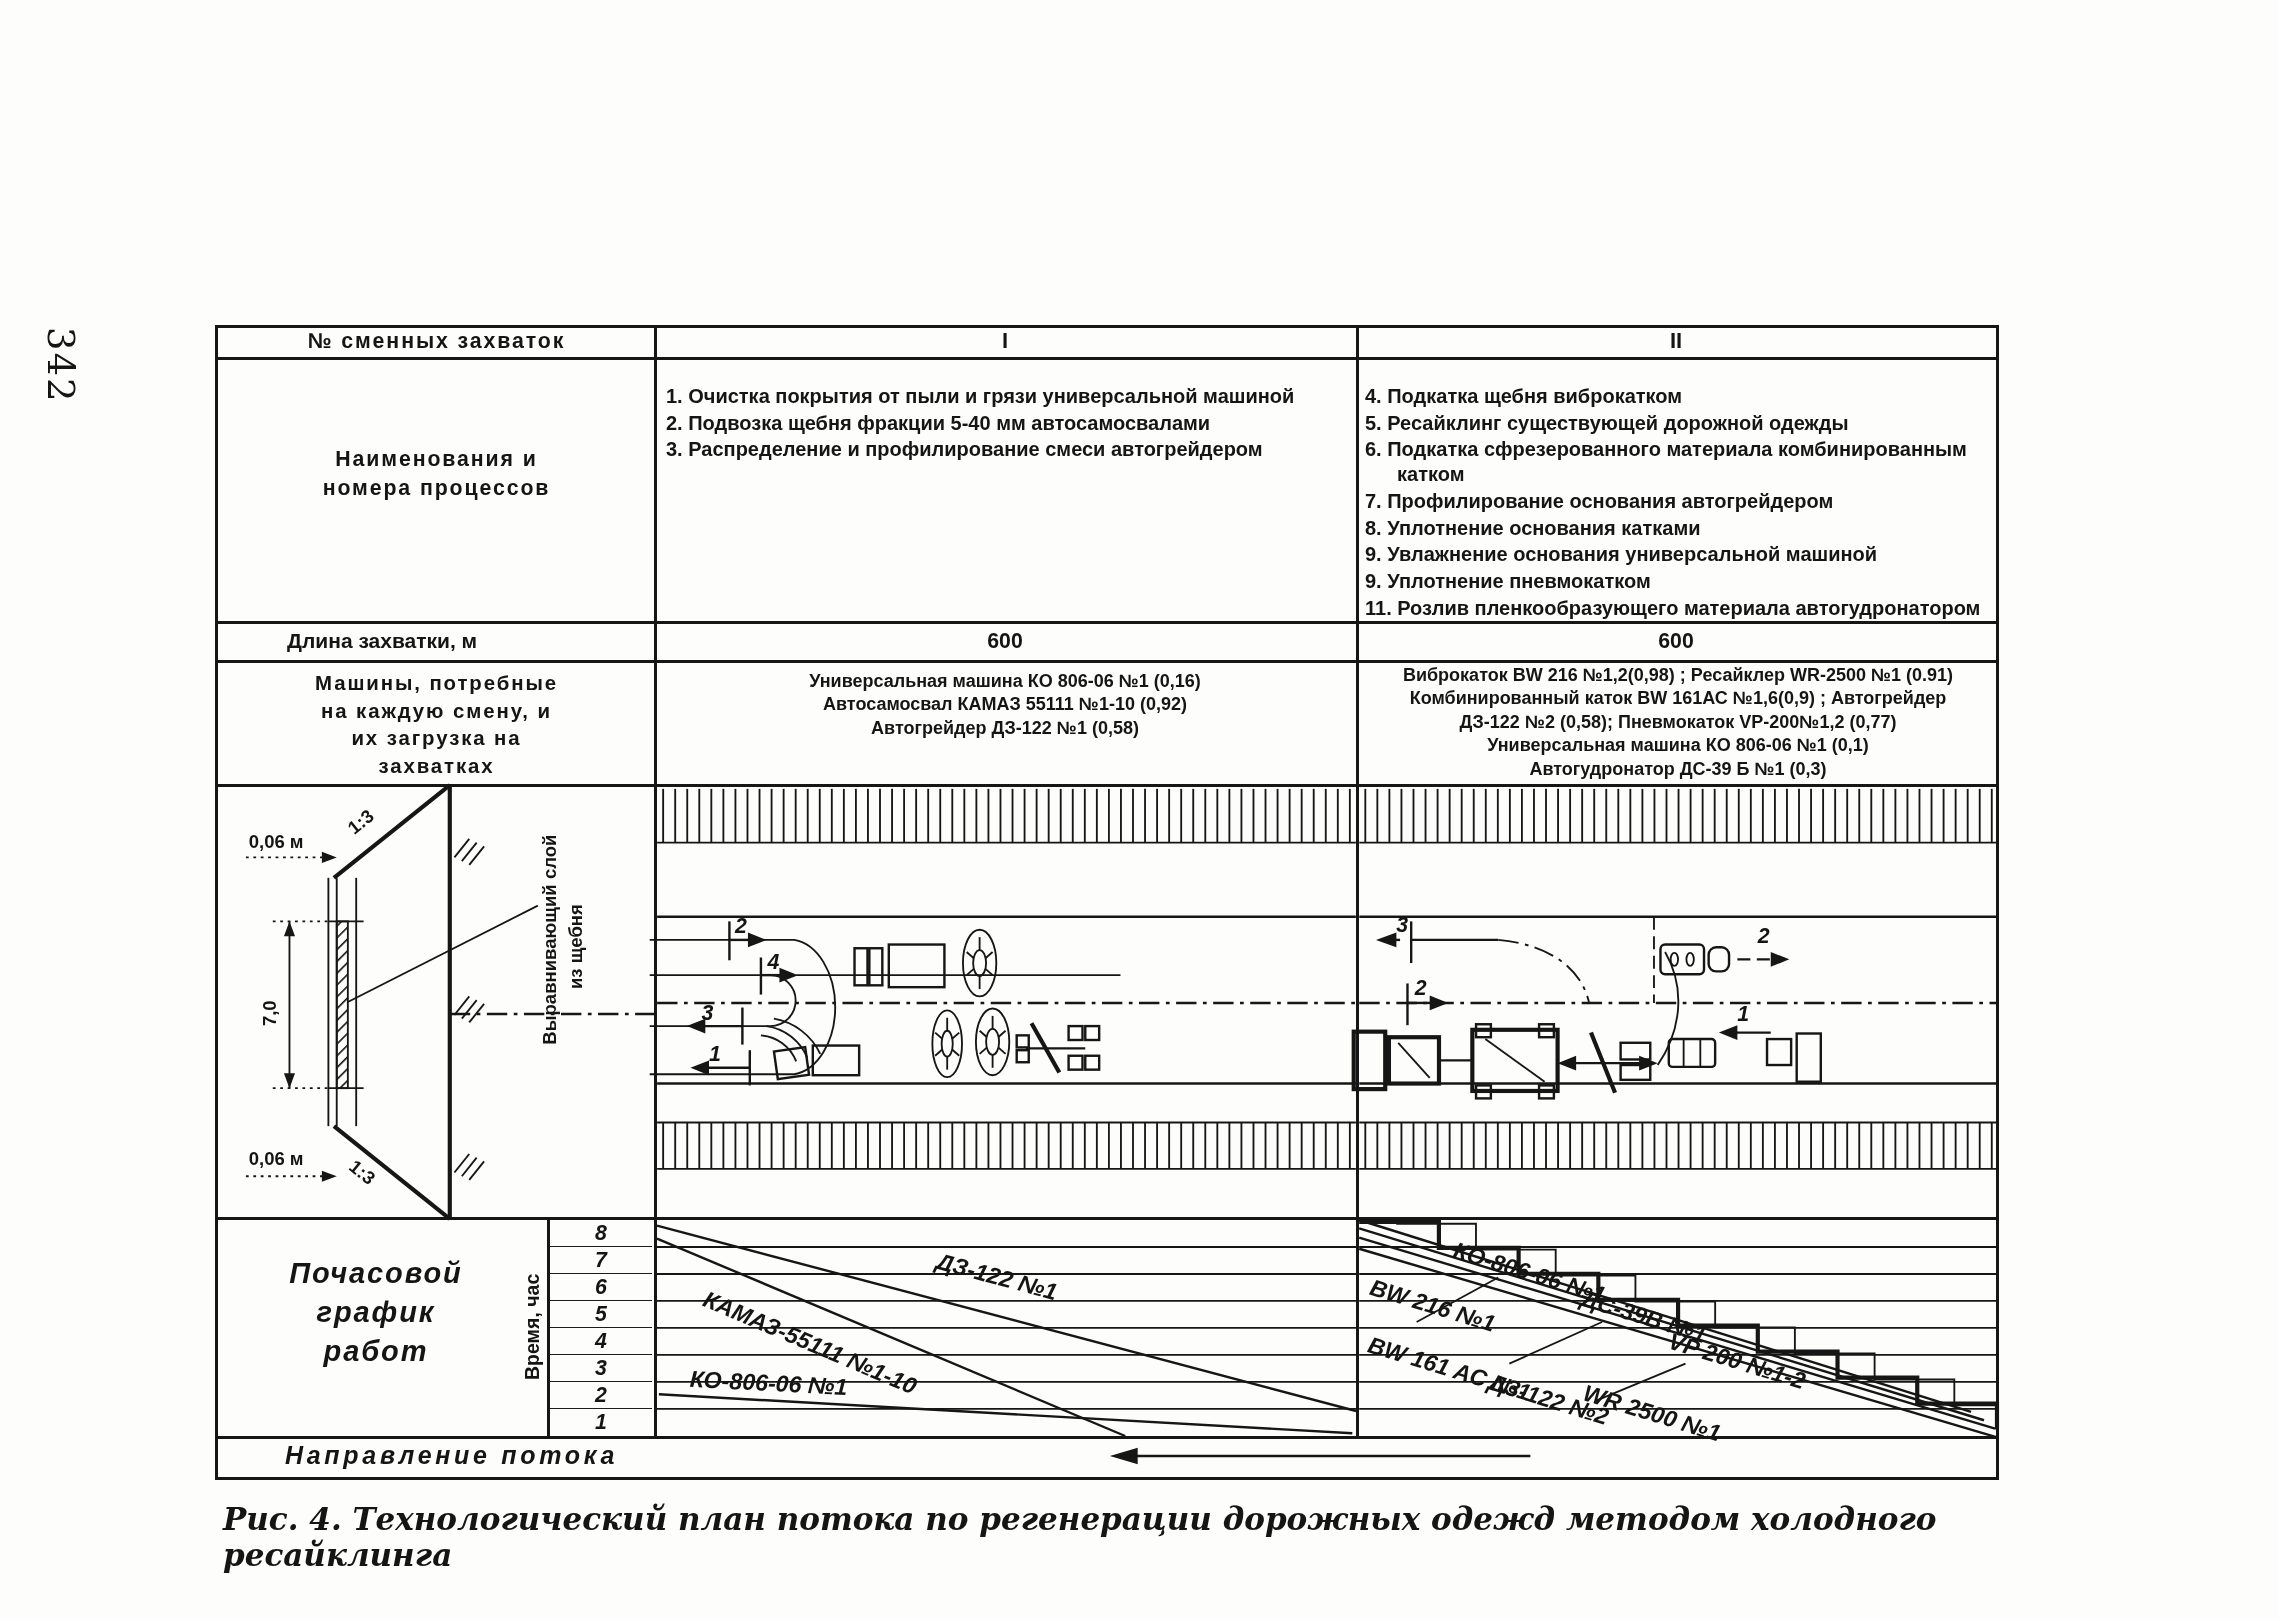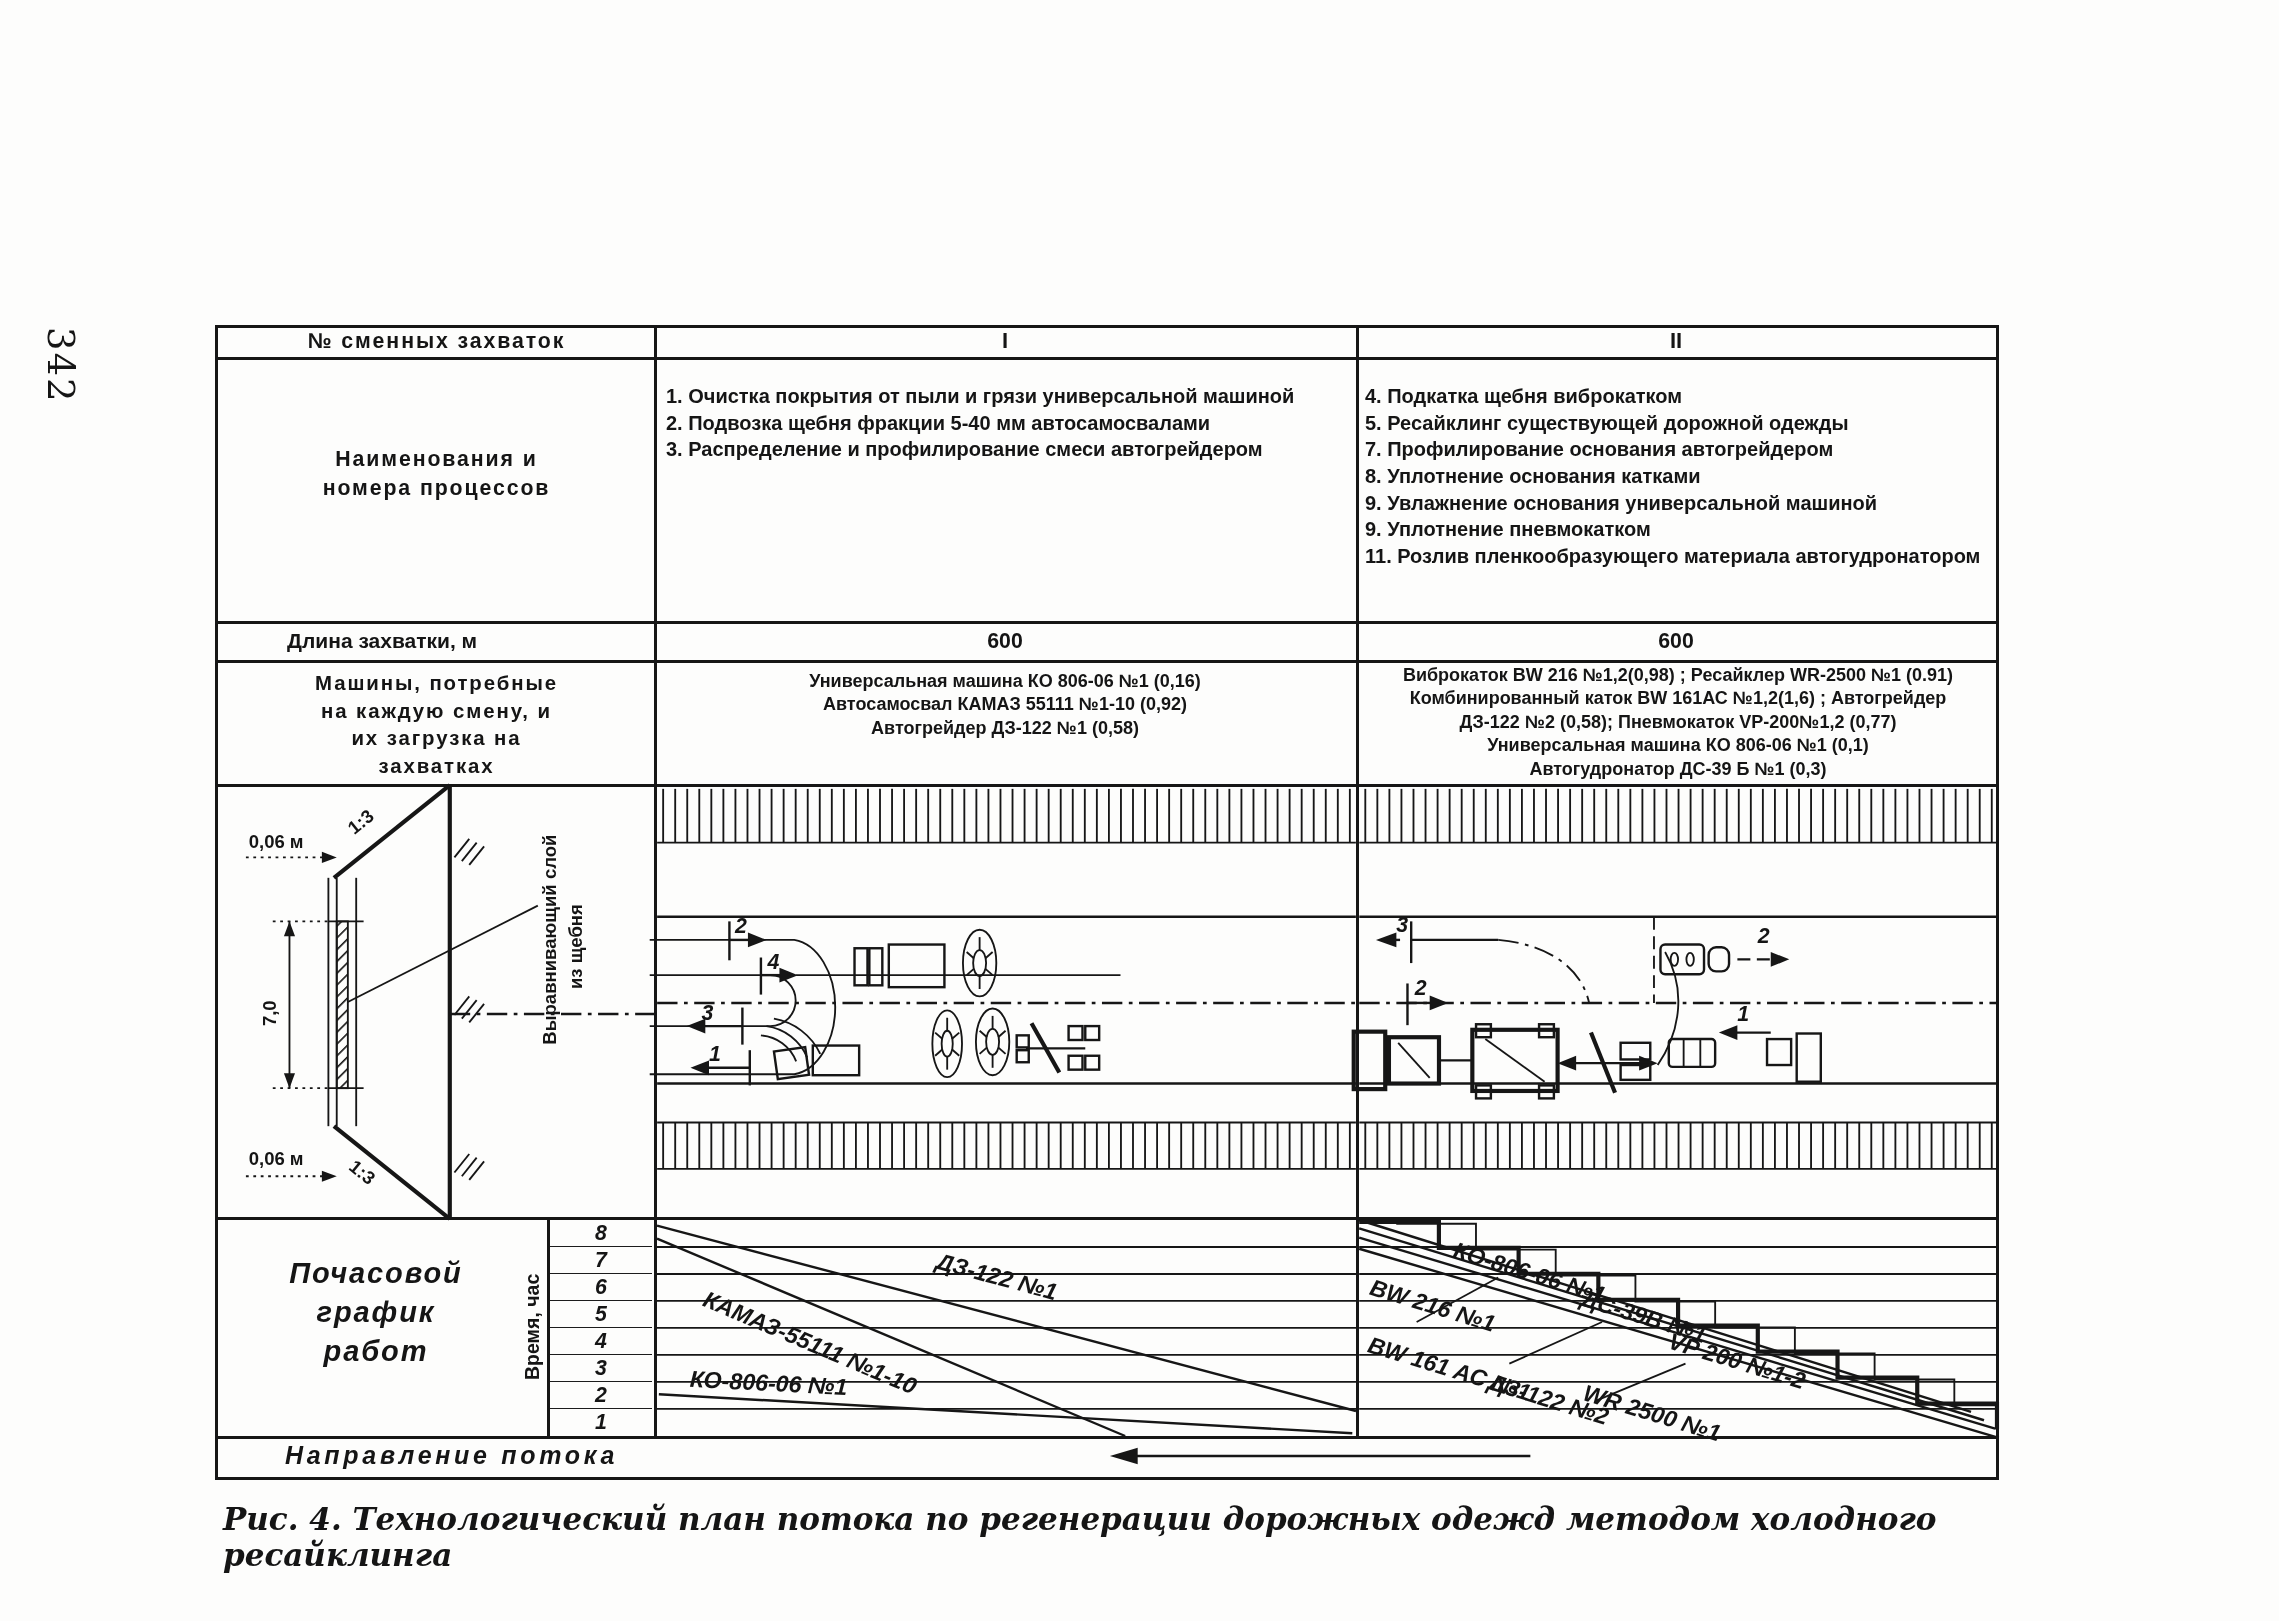--- a/index.html
+++ b/index.html
@@ -68,20 +68,21 @@
   <div class="cell hdr" style="left:223px;top:445px;width:427px;">Наименования и
 номера процессов</div>
   <div class="cell proc" style="left:666px;top:366px;width:682px;">
     <div>1. Очистка покрытия от пыли и грязи универсальной машиной</div>
     <div>2. Подвозка щебня фракции 5-40 мм автосамосвалами</div>
     <div>3. Распределение и профилирование смеси автогрейдером</div>
   </div>
   <div class="cell proc" style="left:1365px;top:366px;width:623px;">
     <div>4. Подкатка щебня виброкатком</div>
     <div>5. Ресайклинг существующей дорожной одежды</div>
+    <div>6. Подкатка сфрезерованного материала комбинированным катком</div>
     <div>7. Профилирование основания автогрейдером</div>
     <div>8. Уплотнение основания катками</div>
     <div>9. Увлажнение основания универсальной машиной</div>
     <div>9. Уплотнение пневмокатком</div>
     <div>11. Розлив пленкообразующего материала автогудронатором</div>
   </div>
 
   <div class="cell plain" style="left:243px;top:629px;width:408px;">Длина захватки, м</div>
   <div class="cell len" style="left:654px;top:629px;width:702px;">600</div>
   <div class="cell len" style="left:1356px;top:629px;width:640px;">600</div>
@@ -90,21 +91,21 @@
 на каждую смену, и
 их загрузка  на
 захватках</div>
   <div class="cell mach" style="left:654px;top:670px;width:702px;">
     <div>Универсальная машина КО 806-06 №1 (0,16)</div>
     <div>Автосамосвал КАМАЗ 55111 №1-10 (0,92)</div>
     <div>Автогрейдер ДЗ-122 №1 (0,58)</div>
   </div>
   <div class="cell mach" style="left:1356px;top:664px;width:644px;">
     <div>Виброкаток BW 216 №1,2(0,98) ; Ресайклер WR-2500 №1 (0.91)</div>
-    <div>Комбинированный каток BW 161АС №1,2(1,6) ; Автогрейдер</div>
+    <div>Комбинированный каток BW 161АС №1,6(0,9) ; Автогрейдер</div>
     <div>ДЗ-122 №2 (0,58); Пневмокаток VP-200№1,2 (0,77)</div>
     <div>Универсальная машина КО 806-06 №1 (0,1)</div>
     <div>Автогудронатор ДС-39 Б №1 (0,3)</div>
   </div>
 
   <svg style="left:215px;top:787px;" width="439" height="430" viewBox="0 0 473 464">
     <defs>
       <pattern id="hatch" width="9" height="9" patternUnits="userSpaceOnUse" patternTransform="rotate(45)">
         <line x1="0" y1="0" x2="0" y2="9" style="stroke:#161616;stroke-width:3.5"></line>
       </pattern>

